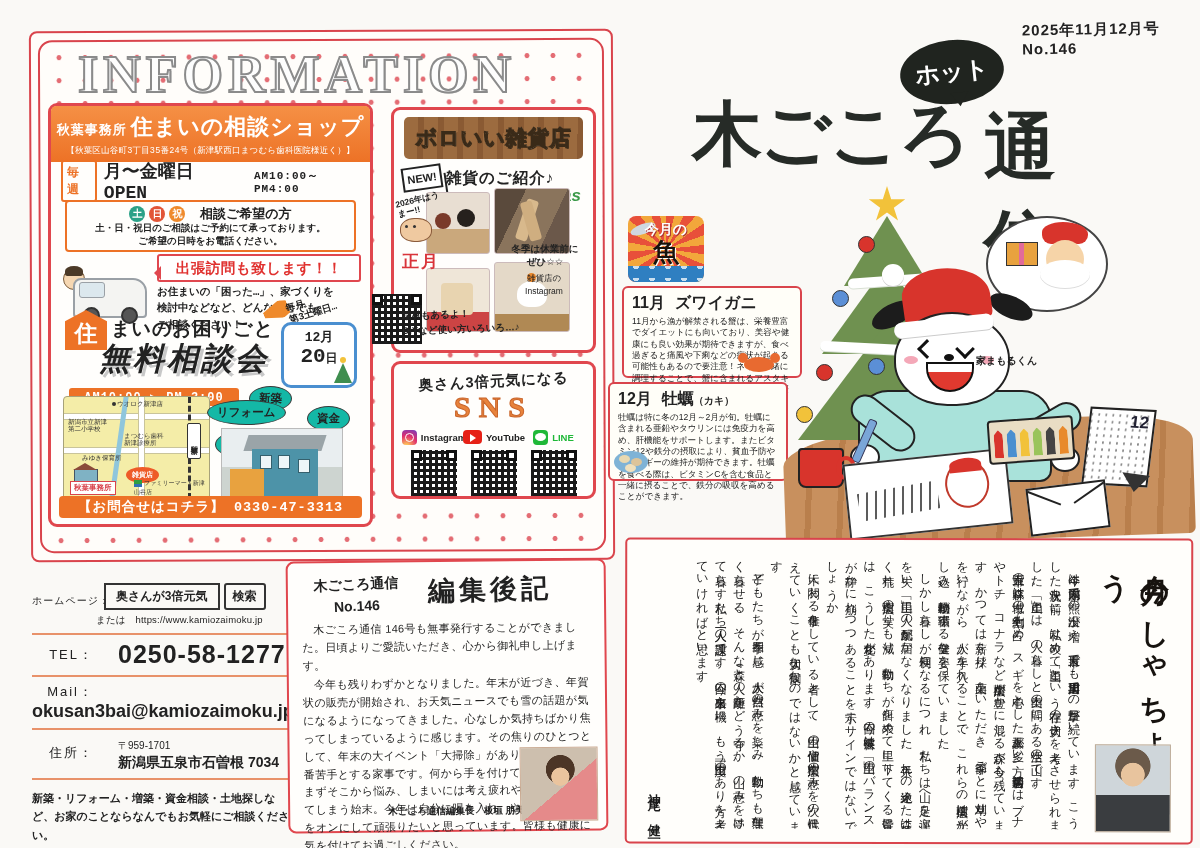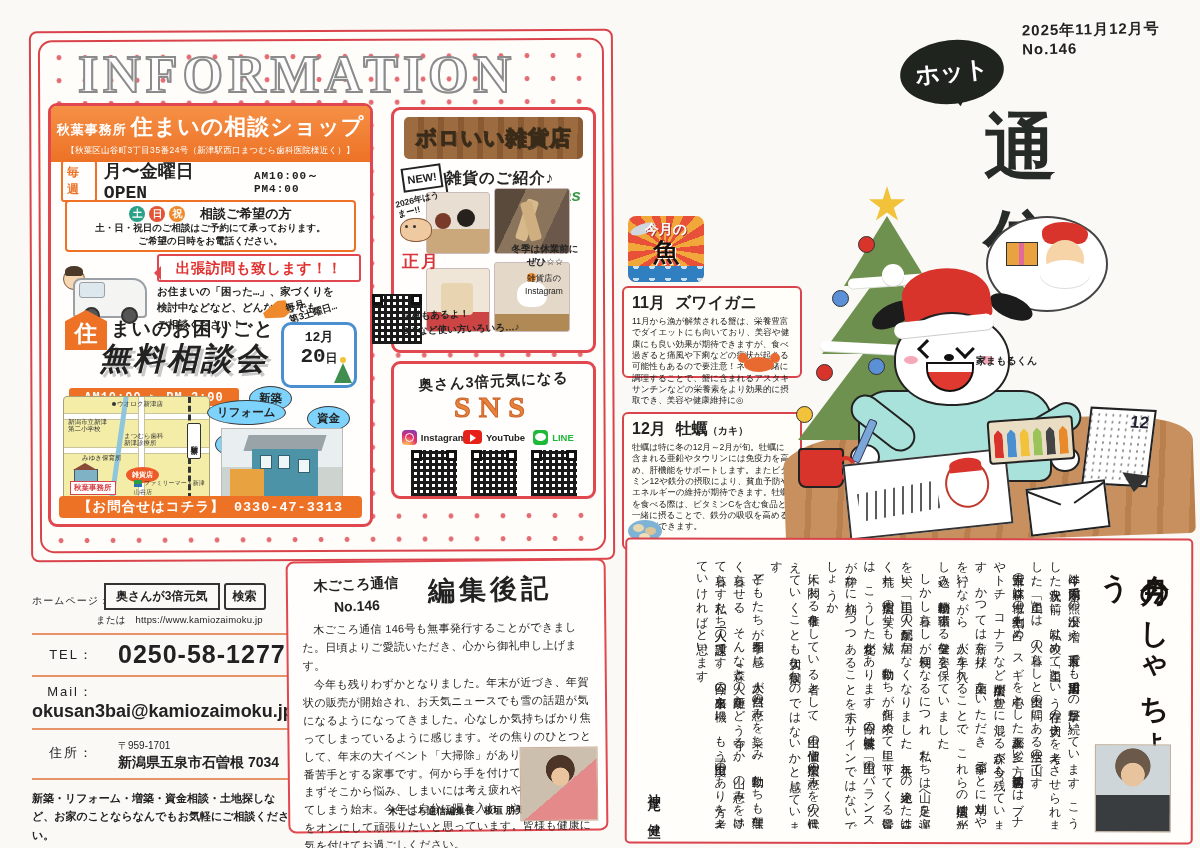--- a/index.html
+++ b/index.html
@@ -76,21 +76,21 @@
   .station{position:absolute;right:8px;top:26px;width:12px;height:34px;background:#fff;border:1.5px solid #333;border-radius:2px;
     writing-mode:vertical-rl;font-size:7px;font-weight:bold;display:flex;align-items:center;justify-content:center;}
   .maplabel{position:absolute;font-size:6.5px;color:#333;line-height:1.15;}
   .mapdot{width:4px;height:4px;background:#333;border-radius:50%;display:inline-block;margin-right:1px;}
   .officelabel{position:absolute;left:6px;bottom:4px;background:#fff;border:1.5px solid #d9444c;color:#d9444c;font-size:7.5px;font-weight:bold;padding:1px 3px;}
   .zakkabubble{position:absolute;left:62px;bottom:16px;background:#ee5b28;color:#fff;font-size:7px;font-weight:bold;border-radius:50%;padding:3px 6px;}
   .mapbuilding{position:absolute;left:10px;bottom:14px;width:22px;height:14px;background:#7fb2c4;border:1px solid #456;}
   .mapbuilding::before{content:"";position:absolute;left:-2px;top:-7px;border:12px solid transparent;border-bottom:7px solid #8a4a3a;border-top:0;}
   .famima{position:absolute;left:70px;bottom:2px;font-size:6px;color:#333;}
   .famima .bars{display:inline-block;width:8px;height:7px;background:linear-gradient(#2f9e41 50%,#2f6fb5 50%);margin-right:2px;vertical-align:middle;}
-  .tagbubble{position:absolute;background:#7dd3fc;border:1.8px solid #3a3a3a;border-radius:50%;font-size:11.5px;font-weight:bold;padding:4px 9px;}
+  .tagbubble{position:absolute;background:#14b8a6;border:1.8px solid #3a3a3a;border-radius:50%;font-size:11.5px;font-weight:bold;padding:4px 9px;}
   .housephoto{position:absolute;left:162px;top:36px;width:120px;height:70px;background:linear-gradient(#e9eef0 55%,#cdd4d0 55%);border:1px solid #bbb;overflow:hidden;}
   .hp-roof{position:absolute;left:24px;top:6px;width:78px;height:16px;background:#9aa4a8;transform:skewX(-18deg);}
   .hp-body{position:absolute;left:30px;top:20px;width:66px;height:50px;background:#4d93a8;}
   .hp-low{position:absolute;left:8px;top:40px;width:34px;height:30px;background:#e8a23f;}
   .hp-win{position:absolute;width:10px;height:12px;background:#eef6f8;border:1px solid #35606d;}
   .contactbar{position:absolute;left:8px;bottom:6px;right:8px;height:22px;background:#ed7226;border-radius:4px;
     color:#fff;font-size:13.5px;font-weight:bold;display:flex;align-items:center;justify-content:center;letter-spacing:1px;}
 
   
   #box2{left:391px;top:107px;width:205px;height:246px;}
@@ -188,21 +188,21 @@
   .fishbadge{position:absolute;left:628px;top:216px;width:76px;height:66px;border-radius:8px;overflow:hidden;
     background:repeating-conic-gradient(#e8503a 0 14deg,#f2a73b 14deg 28deg);background-color:#ef8434;text-align:center;}
   .fishbadge .wave{position:absolute;left:0;right:0;bottom:0;height:16px;background:#2f7fc1;
     background-image:radial-gradient(circle at 8px 0px,rgba(255,255,255,.75) 3px,transparent 3.5px);background-size:16px 12px;}
   .fb1{position:relative;margin-top:5px;font-size:14px;font-weight:bold;color:#fff;text-shadow:1px 1px 0 #a33;}
   .fb2{position:relative;font-size:26px;font-weight:900;color:#17120e;text-shadow:1px 1px 0 #fff;line-height:1;}
   .fishfin{position:absolute;width:26px;height:10px;background:#cfd8e0;border-radius:50%;transform:rotate(-20deg);}
 
   .fishbox{position:absolute;background:#fffef8;border:2.5px solid #d9444c;border-radius:6px;box-sizing:border-box;padding:5px 8px;}
   #fb-nov{left:622px;top:286px;width:180px;height:92px;}
-  #fb-dec{left:622px;top:382px;width:180px;height:138px;margin-top:30px;}
+  #fb-dec{left:608px;top:382px;width:180px;height:99px;}
   .fmonth{font-size:16px;font-weight:900;margin-right:10px;}
   .fname{font-size:16px;font-weight:900;}
   .fkana{font-size:10px;font-weight:bold;}
   .ftext{font-size:8.6px;line-height:1.32;margin-top:2px;color:#222;}
   .crab{position:absolute;right:26px;bottom:4px;width:30px;height:15px;background:#e86a30;border-radius:50%;}
   .crab::before{content:"";position:absolute;left:-6px;top:-4px;width:10px;height:10px;background:#e86a30;border-radius:50%;box-shadow:32px 0 0 #e86a30;}
   .oyster{position:absolute;left:4px;bottom:6px;width:34px;height:22px;background:#7fb3d6;border-radius:50%;}
   .oyster::before{content:"";position:absolute;left:5px;top:4px;width:11px;height:8px;background:#e8d8b0;border-radius:50%;box-shadow:12px 3px 0 #dcc49a,6px 9px 0 #efe0bd;}
 
   
@@ -457,20 +457,21 @@
       <p class="p2">今年も残りわずかとなりました。年末が近づき、年賀状の販売が開始され、お天気ニュースでも雪の話題が気になるようになってきました。心なしか気持ちばかり焦ってしまっているように感じます。その焦りのひとつとして、年末の大イベント「大掃除」があります。私が1番苦手とする家事です。何から手を付けていいモノか…まずそこから悩み、しまいには考え疲れやる気ダウンしてしまう始末。今年は自分に喝を入れ、やる気スイッチをオンにして頑張りたいと思っています。皆様も健康に気を付けてお過ごしください。</p>
 
     </div>
     <div class="ed-sig">木ごころ通信編集長　板垣 朋美</div>
     <div class="ed-photo"></div>
   </div>
 
   <div class="issue">2025年11月12月号 No.146</div>
 
   <div class="title-main">
+    <div class="tm1">木ごころ</div>
     <div class="tm2">通信</div>
     <div class="hot-bubble">ホット</div>
   </div>
 
   <div class="fishbadge">
     <div class="fishfin" style="left:2px;top:8px;"></div>
     <div class="fb1">今月の</div>
     <div class="fb2">魚</div>
     <div class="wave"></div>
   </div>

